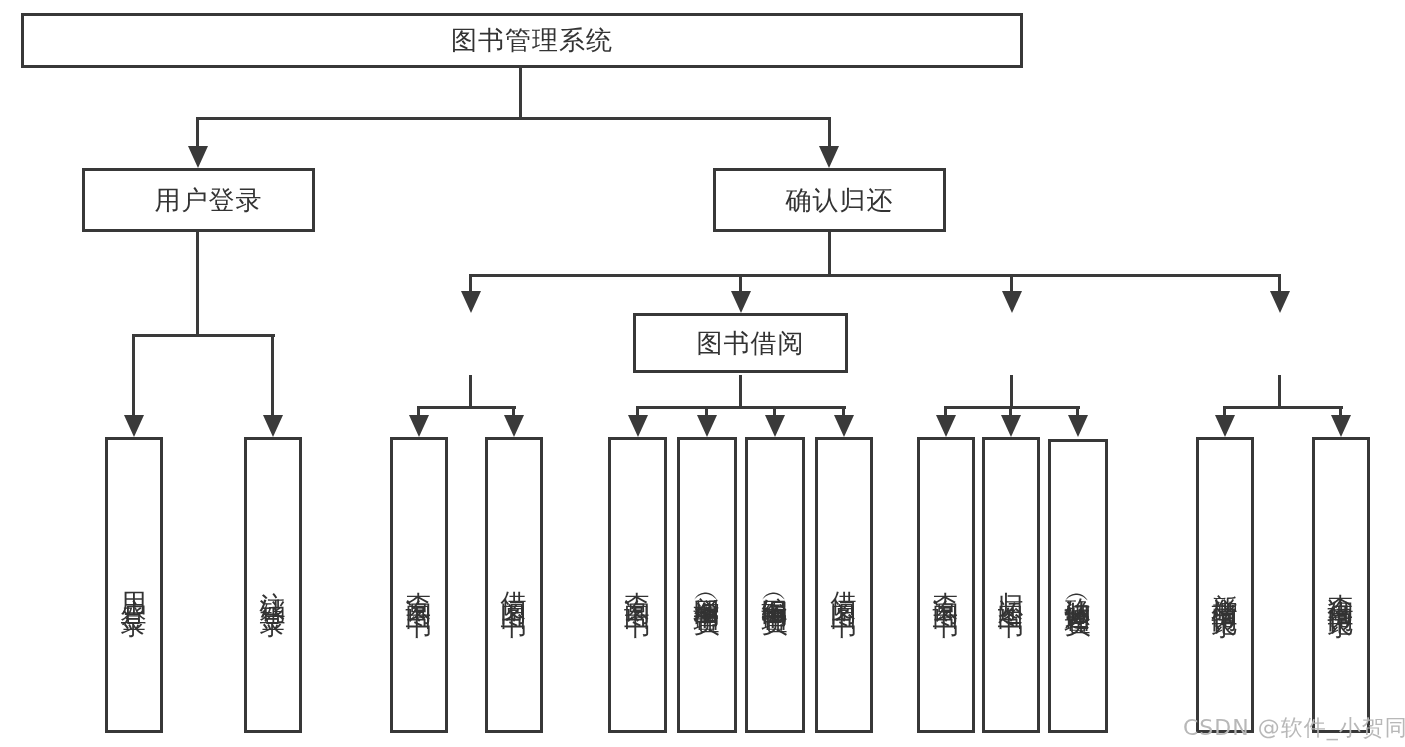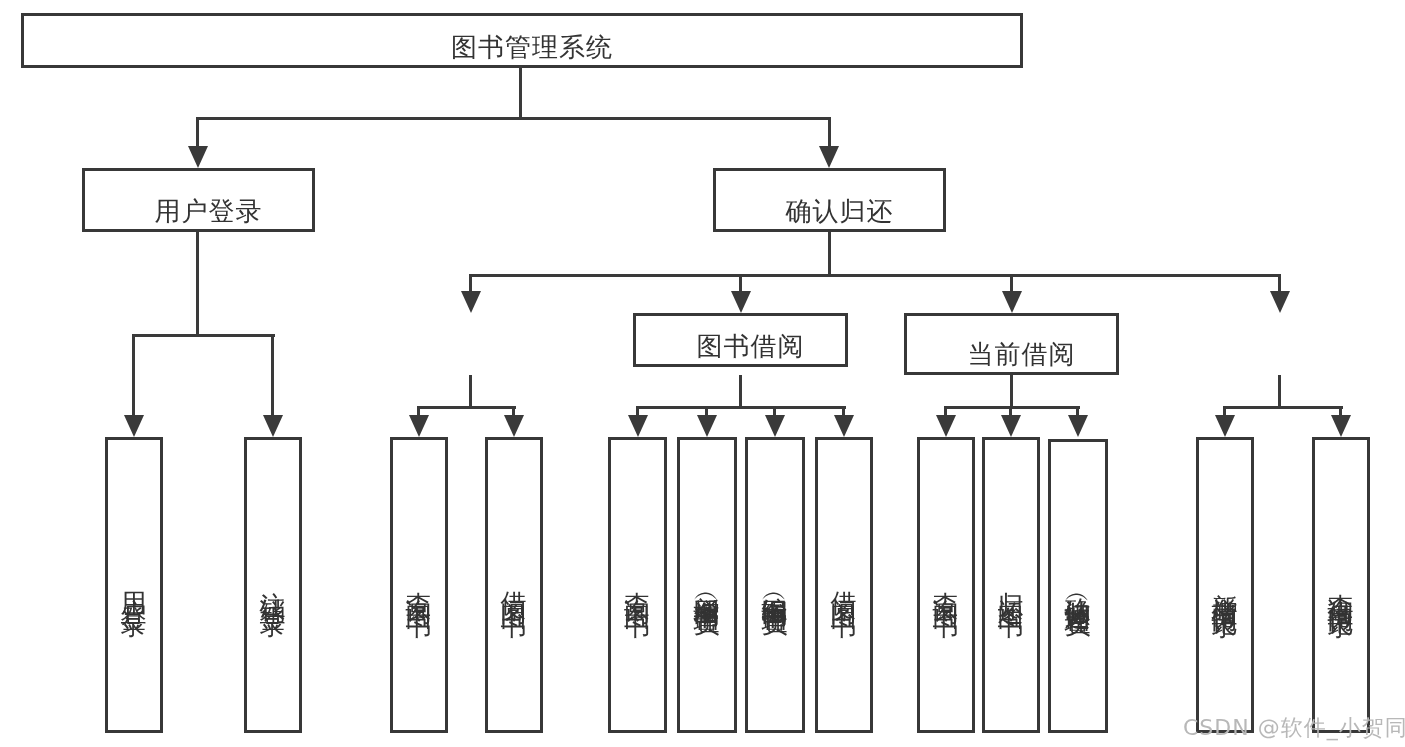--- a/index.html
+++ b/index.html
@@ -8,21 +8,21 @@
     width:1405px;height:747px;
     background:#ffffff;
     font-family:"DejaVu Sans","Liberation Sans",sans-serif;
     overflow:hidden;
   }
   .box{
     position:absolute;
     box-sizing:border-box;
     border:3px solid #383838;
     background:#ffffff;
-    display:flex;align-items:flex-end;justify-content:center;
+    display:flex;align-items:center;justify-content:center;
     color:#333333;
     font-size:26px;
     letter-spacing:1px;
     white-space:nowrap;
     padding-left:20px;
   }
   .vbox{
     position:absolute;
     box-sizing:border-box;
     border:3px solid #383838;
@@ -95,25 +95,22 @@
   <div class="ln" style="left:469px;top:274px;width:812px;height:3px"></div>
   <div class="ln" style="left:469px;top:274px;width:3px;height:20px"></div>
   <div class="ar" style="left:461px;top:291px"></div>
   <div class="ln" style="left:739px;top:274px;width:3px;height:20px"></div>
   <div class="ar" style="left:731px;top:291px"></div>
   <div class="ln" style="left:1010px;top:274px;width:3px;height:20px"></div>
   <div class="ar" style="left:1002px;top:291px"></div>
   <div class="ln" style="left:1278px;top:274px;width:3px;height:20px"></div>
   <div class="ar" style="left:1270px;top:291px"></div>
 
-  <div class="box" style="left:633px;top:313px;width:215px;height:54px">
+  <div class="box" style="left:633px;top:313px;width:215px;height:60px">
     <span>图书借阅</span>
-  </div>
-  <div class="box" style="left:904px;top:313px;width:215px;height:62px">
-    <span>当前借阅</span>
   </div>
 
   <div class="ln" style="left:469px;top:375px;width:3px;height:34px"></div>
   <div class="ln" style="left:417px;top:406px;width:99px;height:3px"></div>
   <div class="ln" style="left:417px;top:406px;width:3px;height:14px"></div>
   <div class="ar" style="left:409px;top:415px"></div>
   <div class="ln" style="left:512px;top:406px;width:3px;height:14px"></div>
   <div class="ar" style="left:504px;top:415px"></div>
 
   <div class="ln" style="left:739px;top:375px;width:3px;height:34px"></div>

